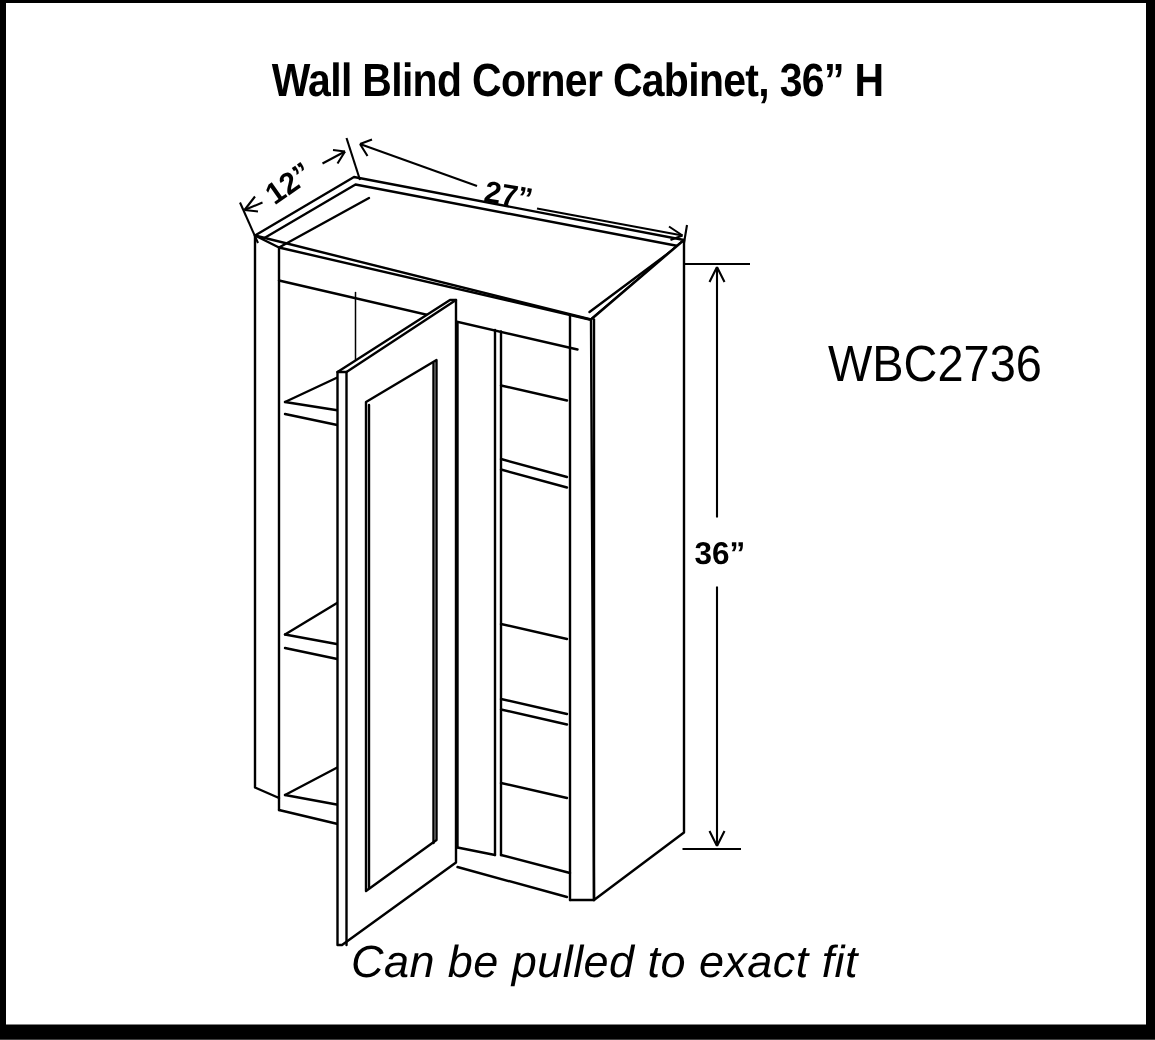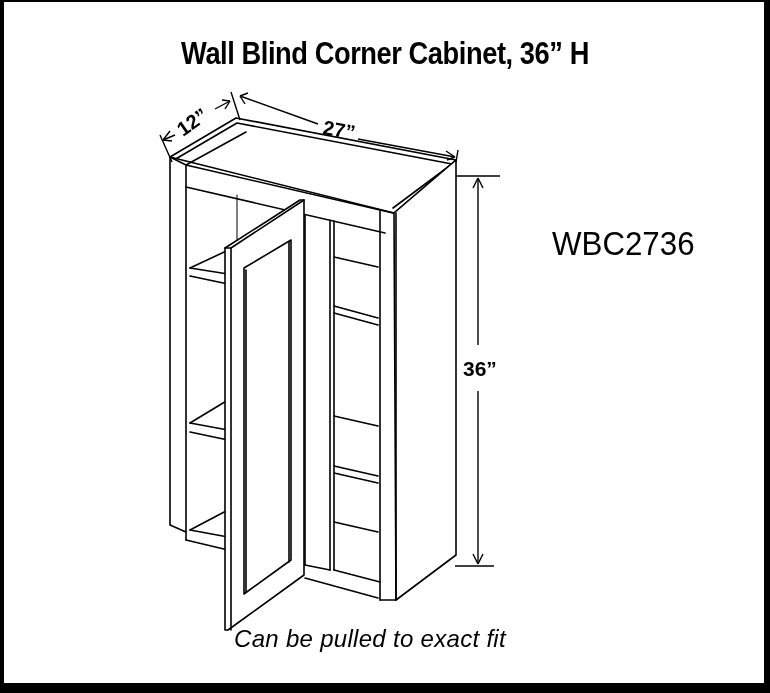--- a/index.html
+++ b/index.html
@@ -15,21 +15,21 @@
       transform: scaleX(0.88); transform-origin: 385px 0;
     }
     .model {
       position: absolute; left: 552px; top: 224px;
       font-family: "Liberation Sans", sans-serif; font-size: 34px; color: #000;
       transform: scaleX(0.92); transform-origin: 0 0;
     }
     .caption {
       position: absolute; left: 234px; top: 625px;
       font-family: "Liberation Sans", sans-serif; font-style: italic;
-      font-size: 24px; color: #000; letter-spacing: 0.3px;
+      font-size: 30px; color: #000; letter-spacing: 0.3px;
     }
     svg.drawing { position: absolute; left: 0; top: 0; }
     .dim-label {
       font-family: "Liberation Sans", sans-serif; font-weight: bold; fill: #000;
     }
   </style>
 </head>
 <body>
 
 <div class="frame"></div>

